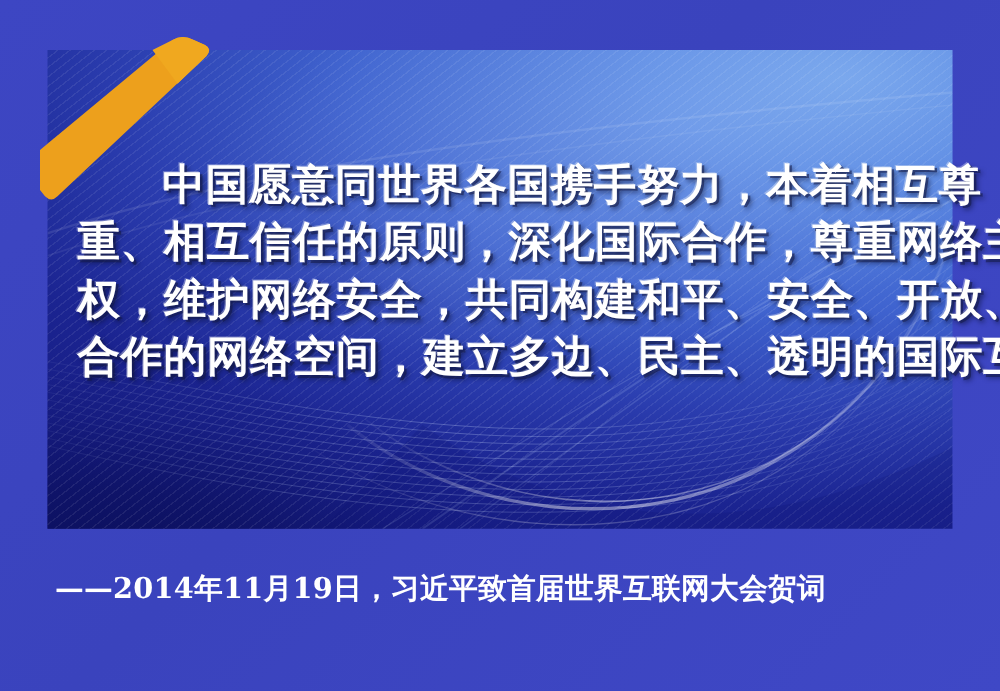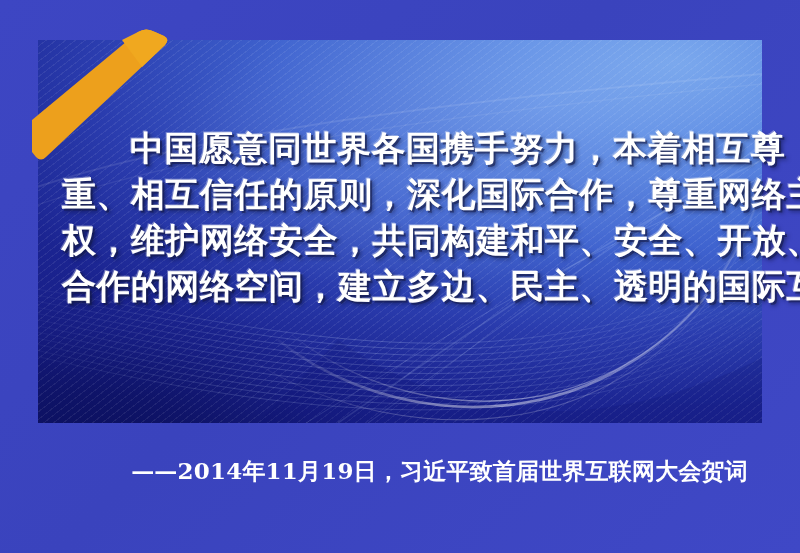--- a/index.html
+++ b/index.html
@@ -116,28 +116,29 @@
   .quote-line.indent {
     text-indent: 68px;
   }
 
   
   .attribution {
     position: absolute;
     left: 0;
     top: 455px;
     width: 748px;
-    text-align: right;
+    text-align: left;
     color: #ffffff;
     font-family: "DejaVu Serif", "Liberation Serif", serif;
     font-weight: bold;
     font-size: 23px;
     line-height: 32px;
     letter-spacing: 0.2px;
     white-space: nowrap;
+    padding-left: 44px;
   }
 </style>
 </head>
 <body>
 
 <div class="stage">
 
   <div class="backdrop"></div>
 
   <div class="panel">

